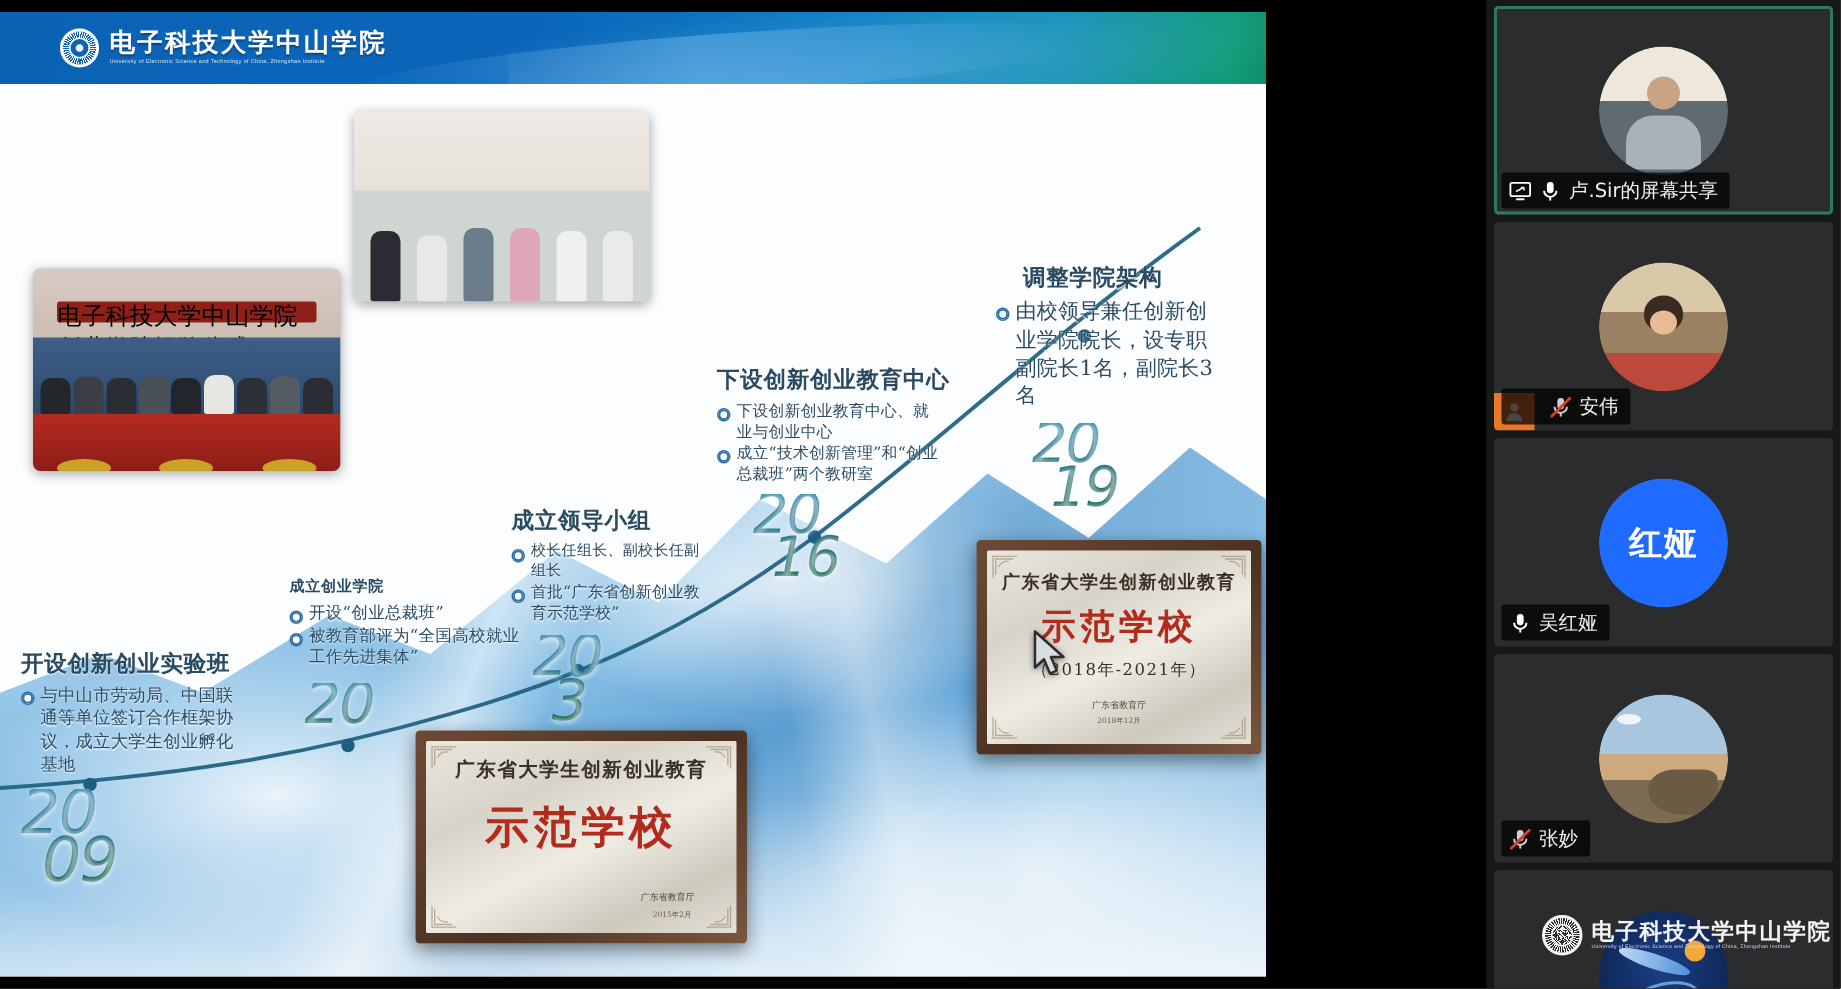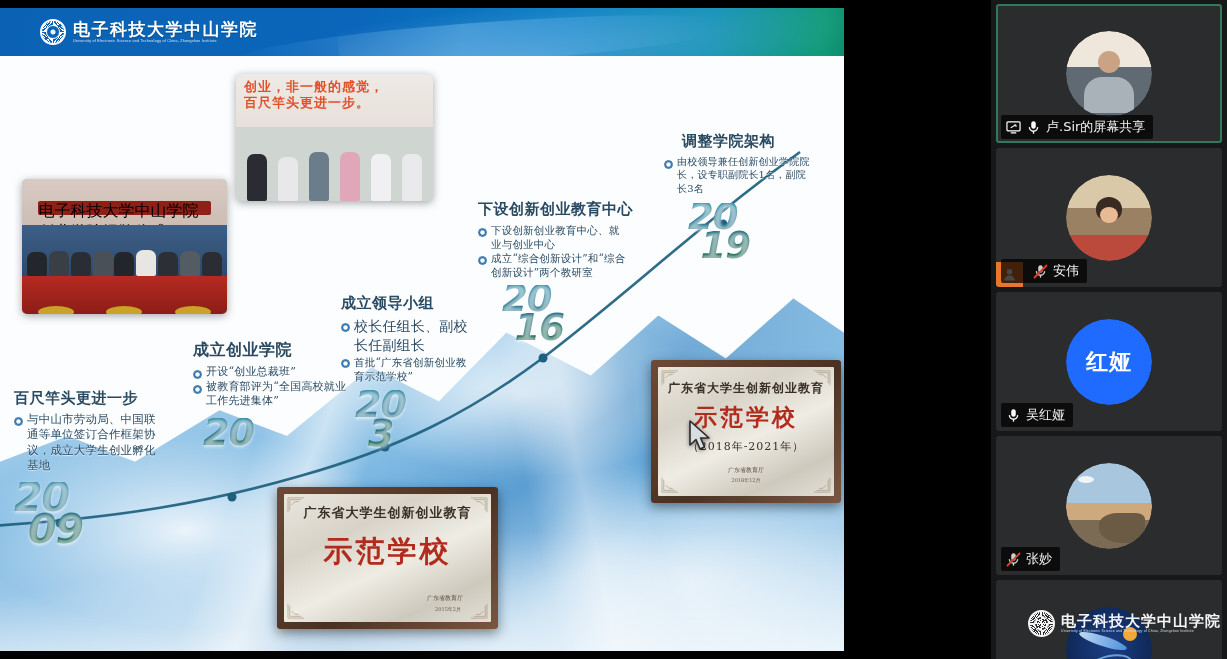--- a/index.html
+++ b/index.html
@@ -93,37 +93,38 @@
 
   
   .curve { position:absolute; left:0; top:48px; width:844px; height:595px; }
 
   
   .blk { position:absolute; }
   .blk h3 {
     font-family:"DejaVu Serif","Liberation Serif",serif;
     font-weight:bold; color:#2a4a62; letter-spacing:.5px;
     text-shadow:0 1px 1px rgba(255,255,255,.8);
+    margin-top:44px;
   }
   .blk ul { list-style:none; }
   .blk li {
     position:relative; padding-left:13px;
     font-family:"DejaVu Serif","Liberation Serif",serif;
     color:#2c4c64; line-height:1.34; letter-spacing:.2px;
     text-shadow:0 1px 1px rgba(255,255,255,.8);
   }
   .blk li::before {
     content:""; position:absolute; left:0; top:.46em;
     width:7px; height:7px; border-radius:50%;
     border:1.5px solid #2a6ea8; background:#fff;
     box-shadow:inset 0 0 0 1.2px #2a6ea8;
   }
   .yr {
     font-family:"DejaVu Sans","Liberation Sans",sans-serif;
-    font-weight:bold; font-style:italic;
+    font-weight:normal; font-style:italic;
     line-height:.78; letter-spacing:-1px;
     background:linear-gradient(175deg,#2f8aa8 0%,#1f6d86 38%,#16604f 72%,#18715c 100%);
     -webkit-background-clip:text; background-clip:text; color:transparent;
     text-shadow:0 2px 3px rgba(255,255,255,.55);
   }
   .yr span { display:block; }
   .yr .l2 { margin-left:.34em; }
 
   
   .photo { position:absolute; border-radius:5px; overflow:hidden; box-shadow:0 2px 8px rgba(0,0,0,.35); }
@@ -272,24 +273,20 @@
         <path d="M -10 470 C 120 462, 210 446, 300 420 C 400 392, 470 356, 540 304 C 620 244, 700 168, 800 96" fill="none" stroke="#1d5f7e" stroke-width="2.6" opacity=".92"></path>
         <circle cx="60" cy="467" r="4.5" fill="#1d5f7e"></circle>
         <circle cx="232" cy="441" r="4.5" fill="#1d5f7e"></circle>
         <circle cx="385" cy="391" r="4.5" fill="#1d5f7e"></circle>
         <circle cx="543" cy="302" r="4.5" fill="#1d5f7e"></circle>
         <circle cx="723" cy="168" r="4.5" fill="#1d5f7e"></circle>
       </svg>
 
       <div class="photo ph-top">
         <div class="ph-band"></div>
-        <div class="ph-slogan">
-          <div>创业，非一般的感觉，</div>
-          <div>百尺竿头更进一步。</div>
-        </div>
         <div class="ph-people">
           <div class="pp" style="height:60%;background:#2b2b33"></div>
           <div class="pp" style="height:56%;background:#e8e8ea"></div>
           <div class="pp" style="height:62%;background:#6b7d8a"></div>
           <div class="pp" style="height:62%;background:#e0a7bb"></div>
           <div class="pp" style="height:60%;background:#f0f0f2"></div>
           <div class="pp" style="height:60%;background:#eaeaec"></div>
         </div>
       </div>
 
@@ -311,69 +308,69 @@
         <div class="hall-table">
           <div class="flowers">
             <div class="fl"></div>
             <div class="fl"></div>
             <div class="fl"></div>
           </div>
         </div>
       </div>
 
       <div class="blk" style="left:14px; top:381px; width:180px;">
-        <h3 style="font-size:15px; margin-bottom:4px;">百尺竿头更进一步</h3>
+        <h3 style="font-size:15px; margin-bottom:4px;">开设创新创业实验班</h3>
         <ul>
           <li style="font-size:11.5px; width:152px;">与中山市劳动局、中国联通等单位签订合作框架协议，成立大学生创业孵化基地</li>
         </ul>
         <div class="yr" style="font-size:41px; margin-top:8px;">
           <span class="l1">20</span>
           <span class="l2">09</span>
         </div>
       </div>
 
       <div class="blk" style="left:193px; top:332px; width:182px;">
-        <h3 style="font-size:16px; margin-bottom:4px;">成立创业学院</h3>
+        <h3 style="font-size:10px; margin-bottom:4px;">成立创业学院</h3>
         <ul>
           <li style="font-size:11px;">开设“创业总裁班”</li>
           <li style="font-size:11px; width:160px;">被教育部评为“全国高校就业工作先进集体”</li>
         </ul>
         <div class="yr" style="font-size:38px; margin-top:9px; margin-left:10px;">
           <span class="l1">20</span>
         </div>
       </div>
 
       <div class="blk" style="left:341px; top:286px; width:152px;">
         <h3 style="font-size:15px; margin-bottom:4px;">成立领导小组</h3>
         <ul>
-          <li style="font-size:14px; width:130px;">校长任组长、副校长任副组长</li>
+          <li style="font-size:10px; width:130px;">校长任组长、副校长任副组长</li>
           <li style="font-size:10.5px; width:132px;">首批“广东省创新创业教育示范学校”</li>
         </ul>
         <div class="yr" style="font-size:38px; margin-top:7px; margin-left:14px;">
           <span class="l1">20</span>
           <span class="l2">3</span>
         </div>
       </div>
 
       <div class="blk" style="left:478px; top:192px; width:178px;">
         <h3 style="font-size:15px; margin-bottom:4px;">下设创新创业教育中心</h3>
         <ul>
           <li style="font-size:10.5px; width:150px;">下设创新创业教育中心、就业与创业中心</li>
-          <li style="font-size:10.5px; width:150px;">成立“综合创新设计”和“综合创新设计”两个教研室</li>
+          <li style="font-size:10.5px; width:150px;">成立“技术创新管理”和“创业总裁班”两个教研室</li>
         </ul>
         <div class="yr" style="font-size:37px; margin-top:6px; margin-left:24px;">
           <span class="l1">20</span>
           <span class="l2">16</span>
         </div>
       </div>
 
       <div class="blk" style="left:664px; top:124px; width:162px;">
         <h3 style="font-size:15px; margin-bottom:4px; padding-left:18px;">调整学院架构</h3>
         <ul>
-          <li style="font-size:10px; width:146px;">由校领导兼任创新创业学院院长，设专职副院长1名，副院长3名</li>
+          <li style="font-size:14px; width:146px;">由校领导兼任创新创业学院院长，设专职副院长1名，副院长3名</li>
         </ul>
         <div class="yr" style="font-size:37px; margin-top:8px; margin-left:24px;">
           <span class="l1">20</span>
           <span class="l2">19</span>
         </div>
       </div>
 
       <div class="plaque pl-right">
         <div class="frame"></div>
         <div class="plate">

